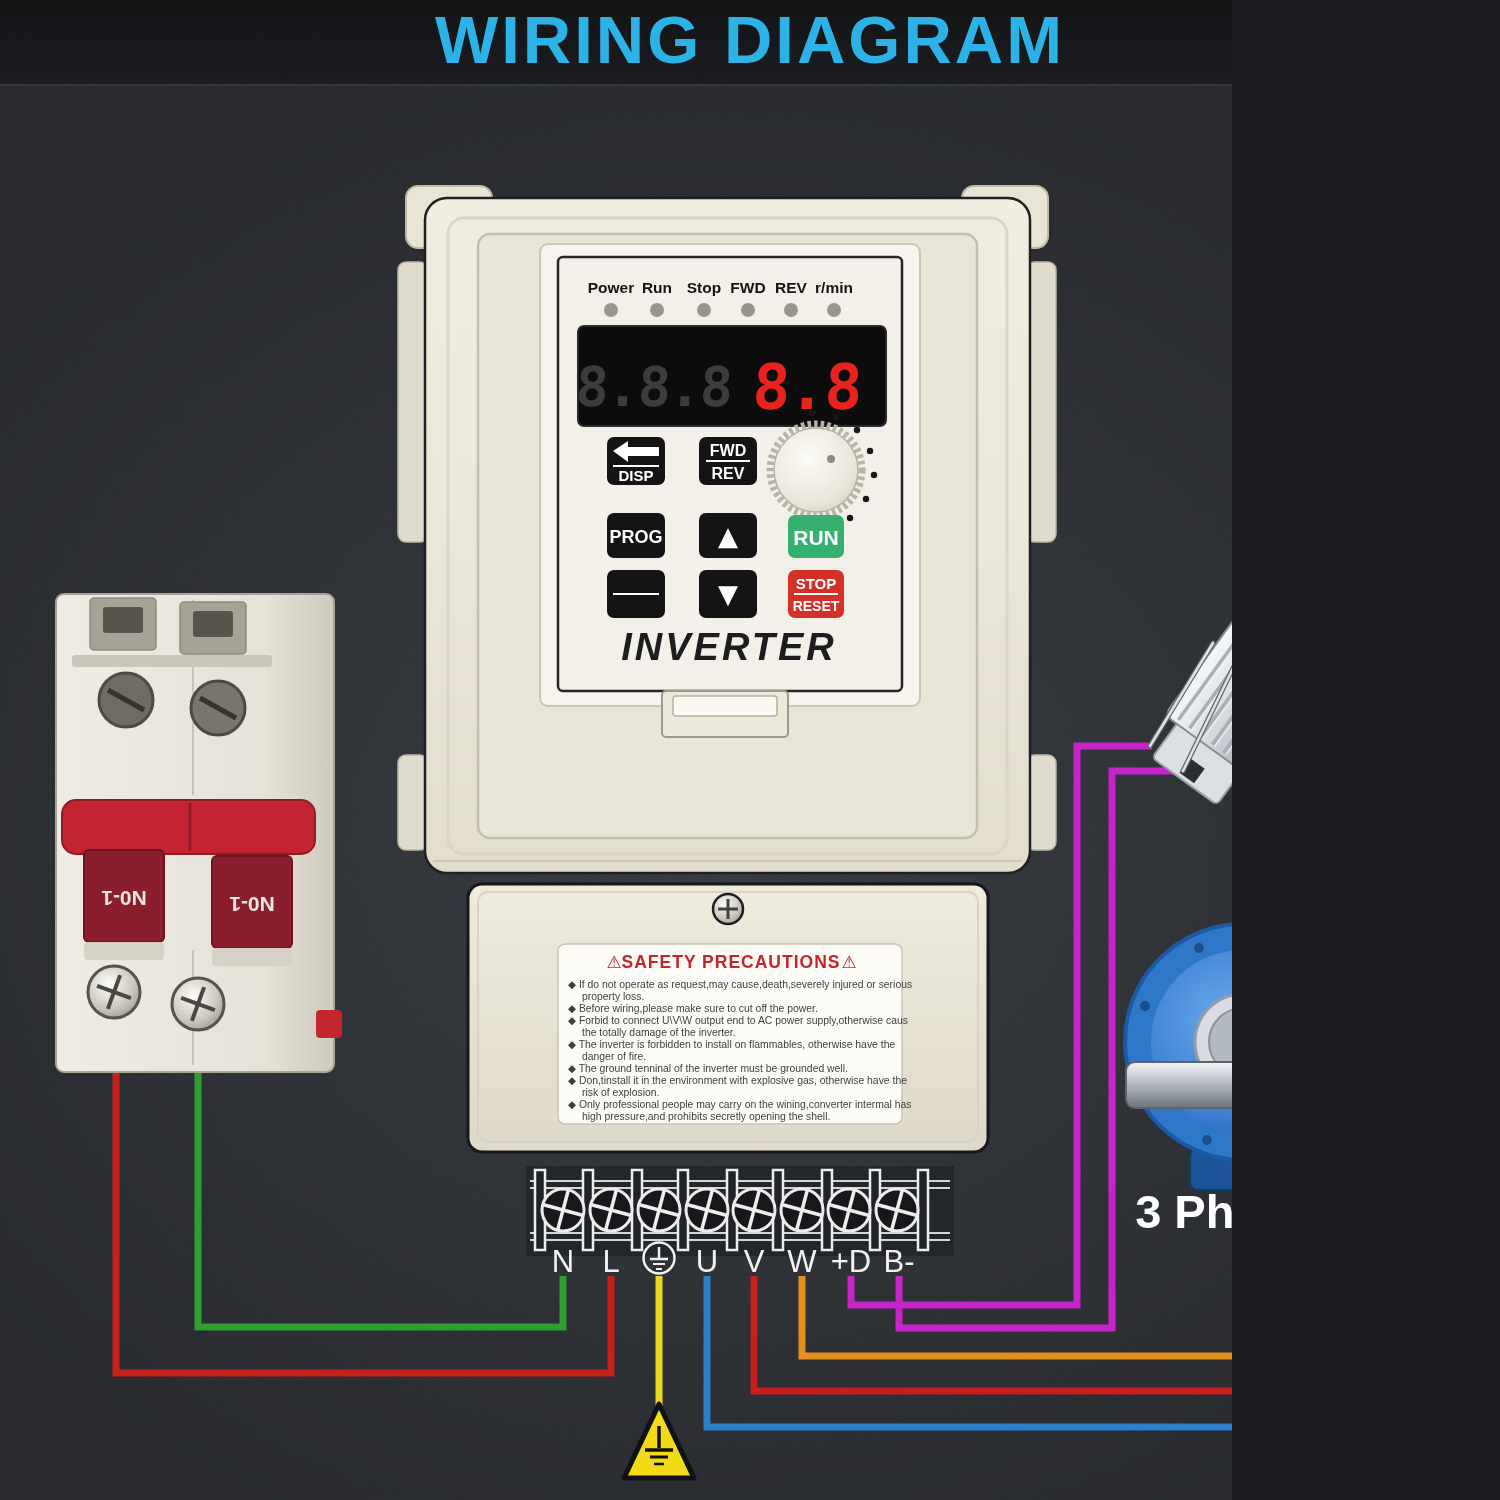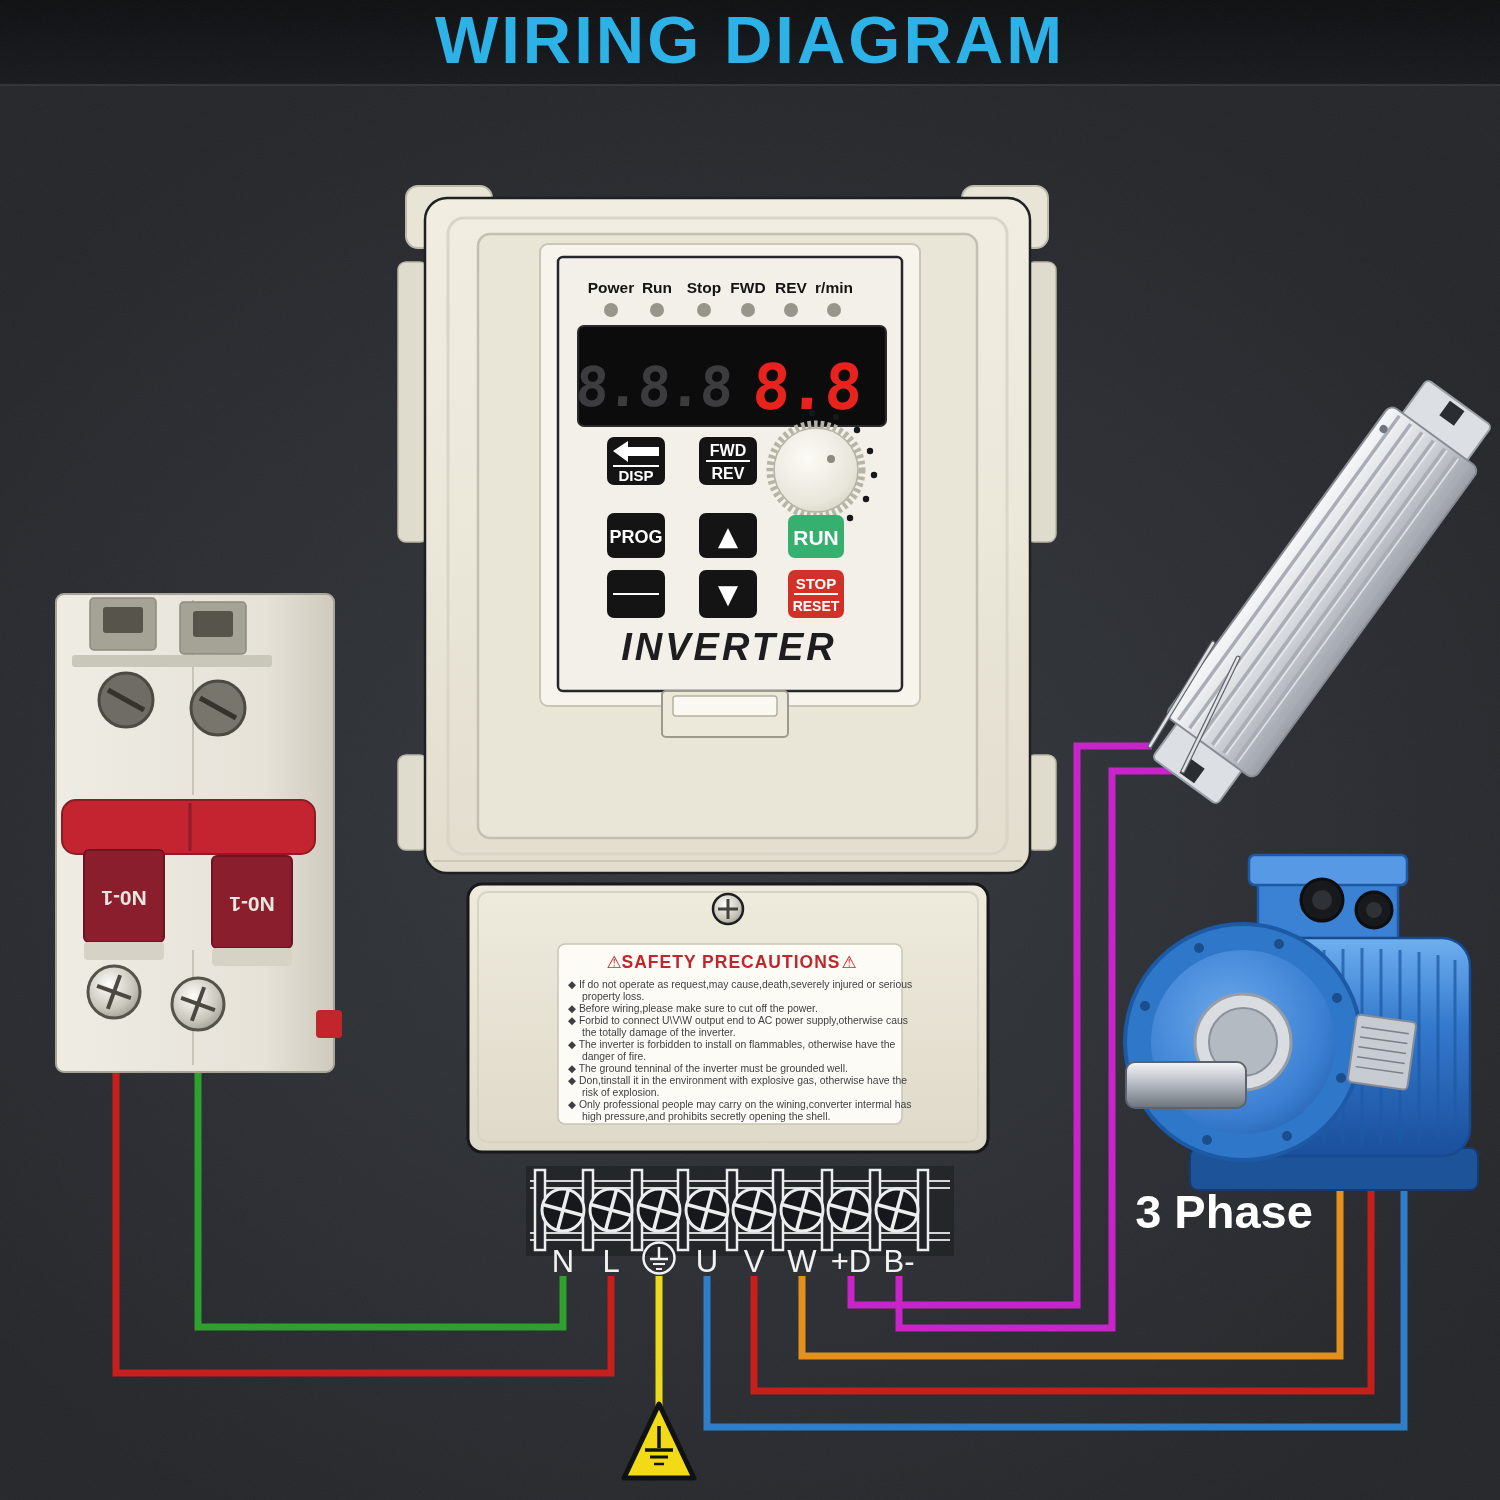--- a/index.html
+++ b/index.html
@@ -1,16 +1,16 @@
 <!DOCTYPE html>
 <html><head>
 <meta charset="utf-8">
 <style>
   html,body{margin:0;padding:0;background:#1b1d20;}
-  #stage{position:relative;width:1500px;height:1500px;overflow:hidden;}
+  #stage{position:relative;width:1232px;height:1500px;overflow:hidden;}
   svg{display:block;}
   text{user-select:none;}
   .lbl{font-family:"Liberation Sans","DejaVu Sans",sans-serif;}
   .seg{font-family:"DejaVu Sans Mono",monospace;font-weight:bold;}
 </style>
 </head>
 <body>
 
 <div id="stage">
 <svg width="1500" height="1500" viewBox="0 0 1500 1500" xmlns="http://www.w3.org/2000/svg">

